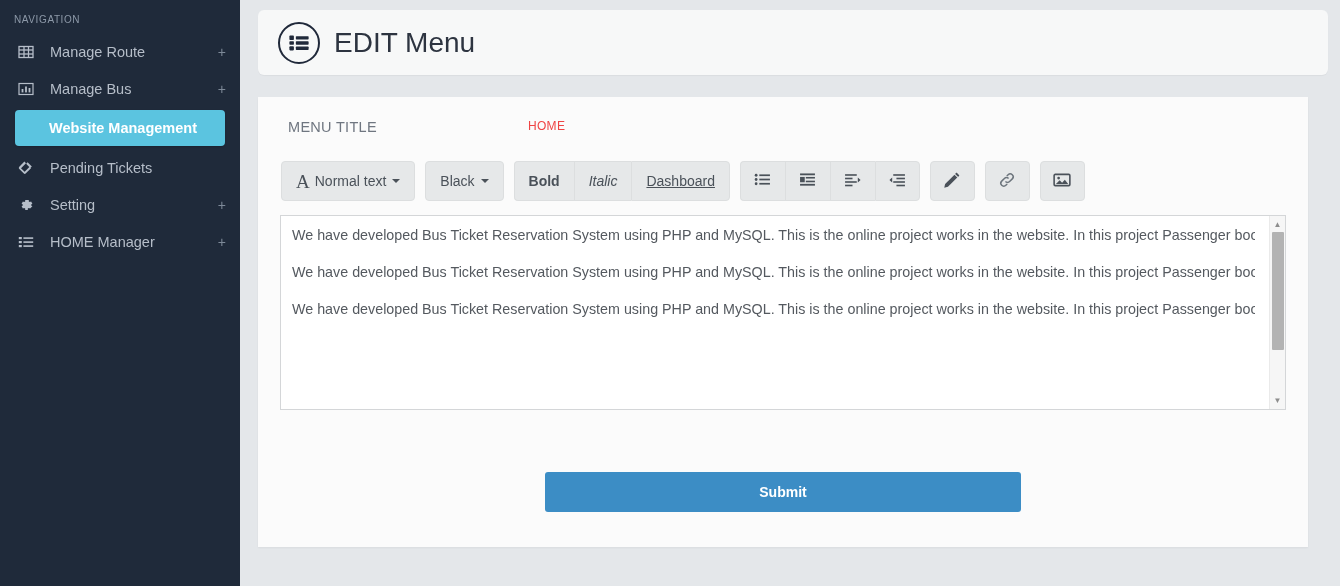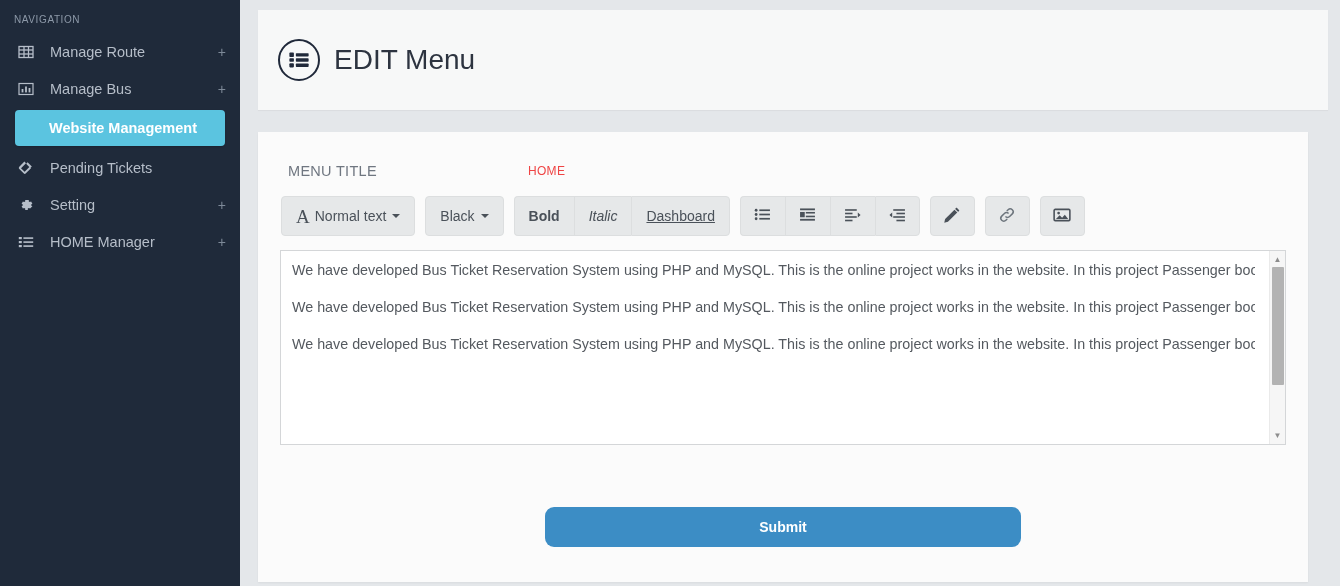--- a/index.html
+++ b/index.html
@@ -68,26 +68,27 @@
   
   .main {
     flex: 1 1 auto;
     height: 586px;
     background: #e4e7ea;
     padding: 10px 10px 0 18px;
     overflow: hidden;
   }
   .page-header {
     background: #f7f8f8;
-    height: 100px;
+    height: 65px;
     margin-right: 2px;
     display: flex;
     align-items: center;
     padding-left: 20px;
     box-shadow: 0 1px 1px rgba(0,0,0,.04);
+    border-radius: 6px;
   }
   .page-header .circ {
     width: 42px; height: 42px;
     border: 2px solid #20293a;
     border-radius: 50%;
     display: flex; align-items: center; justify-content: center;
     flex: 0 0 42px;
   }
   .page-title {
     font-size: 28px;
@@ -100,21 +101,21 @@
     background: #fbfbfb;
     margin-top: 22px;
     margin-right: 22px;
     height: 450px;
     padding: 22px 22px 0 22px;
     box-shadow: 0 1px 2px rgba(0,0,0,.05);
   }
 
   .title-row {
     display: flex;
-    align-items: center;
+    align-items: flex-start;
     padding: 0 0 0 8px;
     height: 34px;
   }
   .title-label {
     color: #6f7680;
     font-size: 14.5px;
     letter-spacing: .3px;
     width: 240px;
     flex: 0 0 240px;
   }
@@ -214,21 +215,21 @@
     justify-content: center;
     margin-top: 62px;
   }
   .submit-btn {
     width: 476px; height: 40px;
     background: #3c8dc5;
     color: #ffffff;
     font-size: 14px;
     font-weight: bold;
     border: none;
-    border-radius: 9px;
+    border-radius: 3px;
     cursor: pointer;
     font-family: "Liberation Sans", sans-serif;
   }
 </style>
 </head>
 <body>
 
 <div id="app">
 
   <div class="sidebar">

